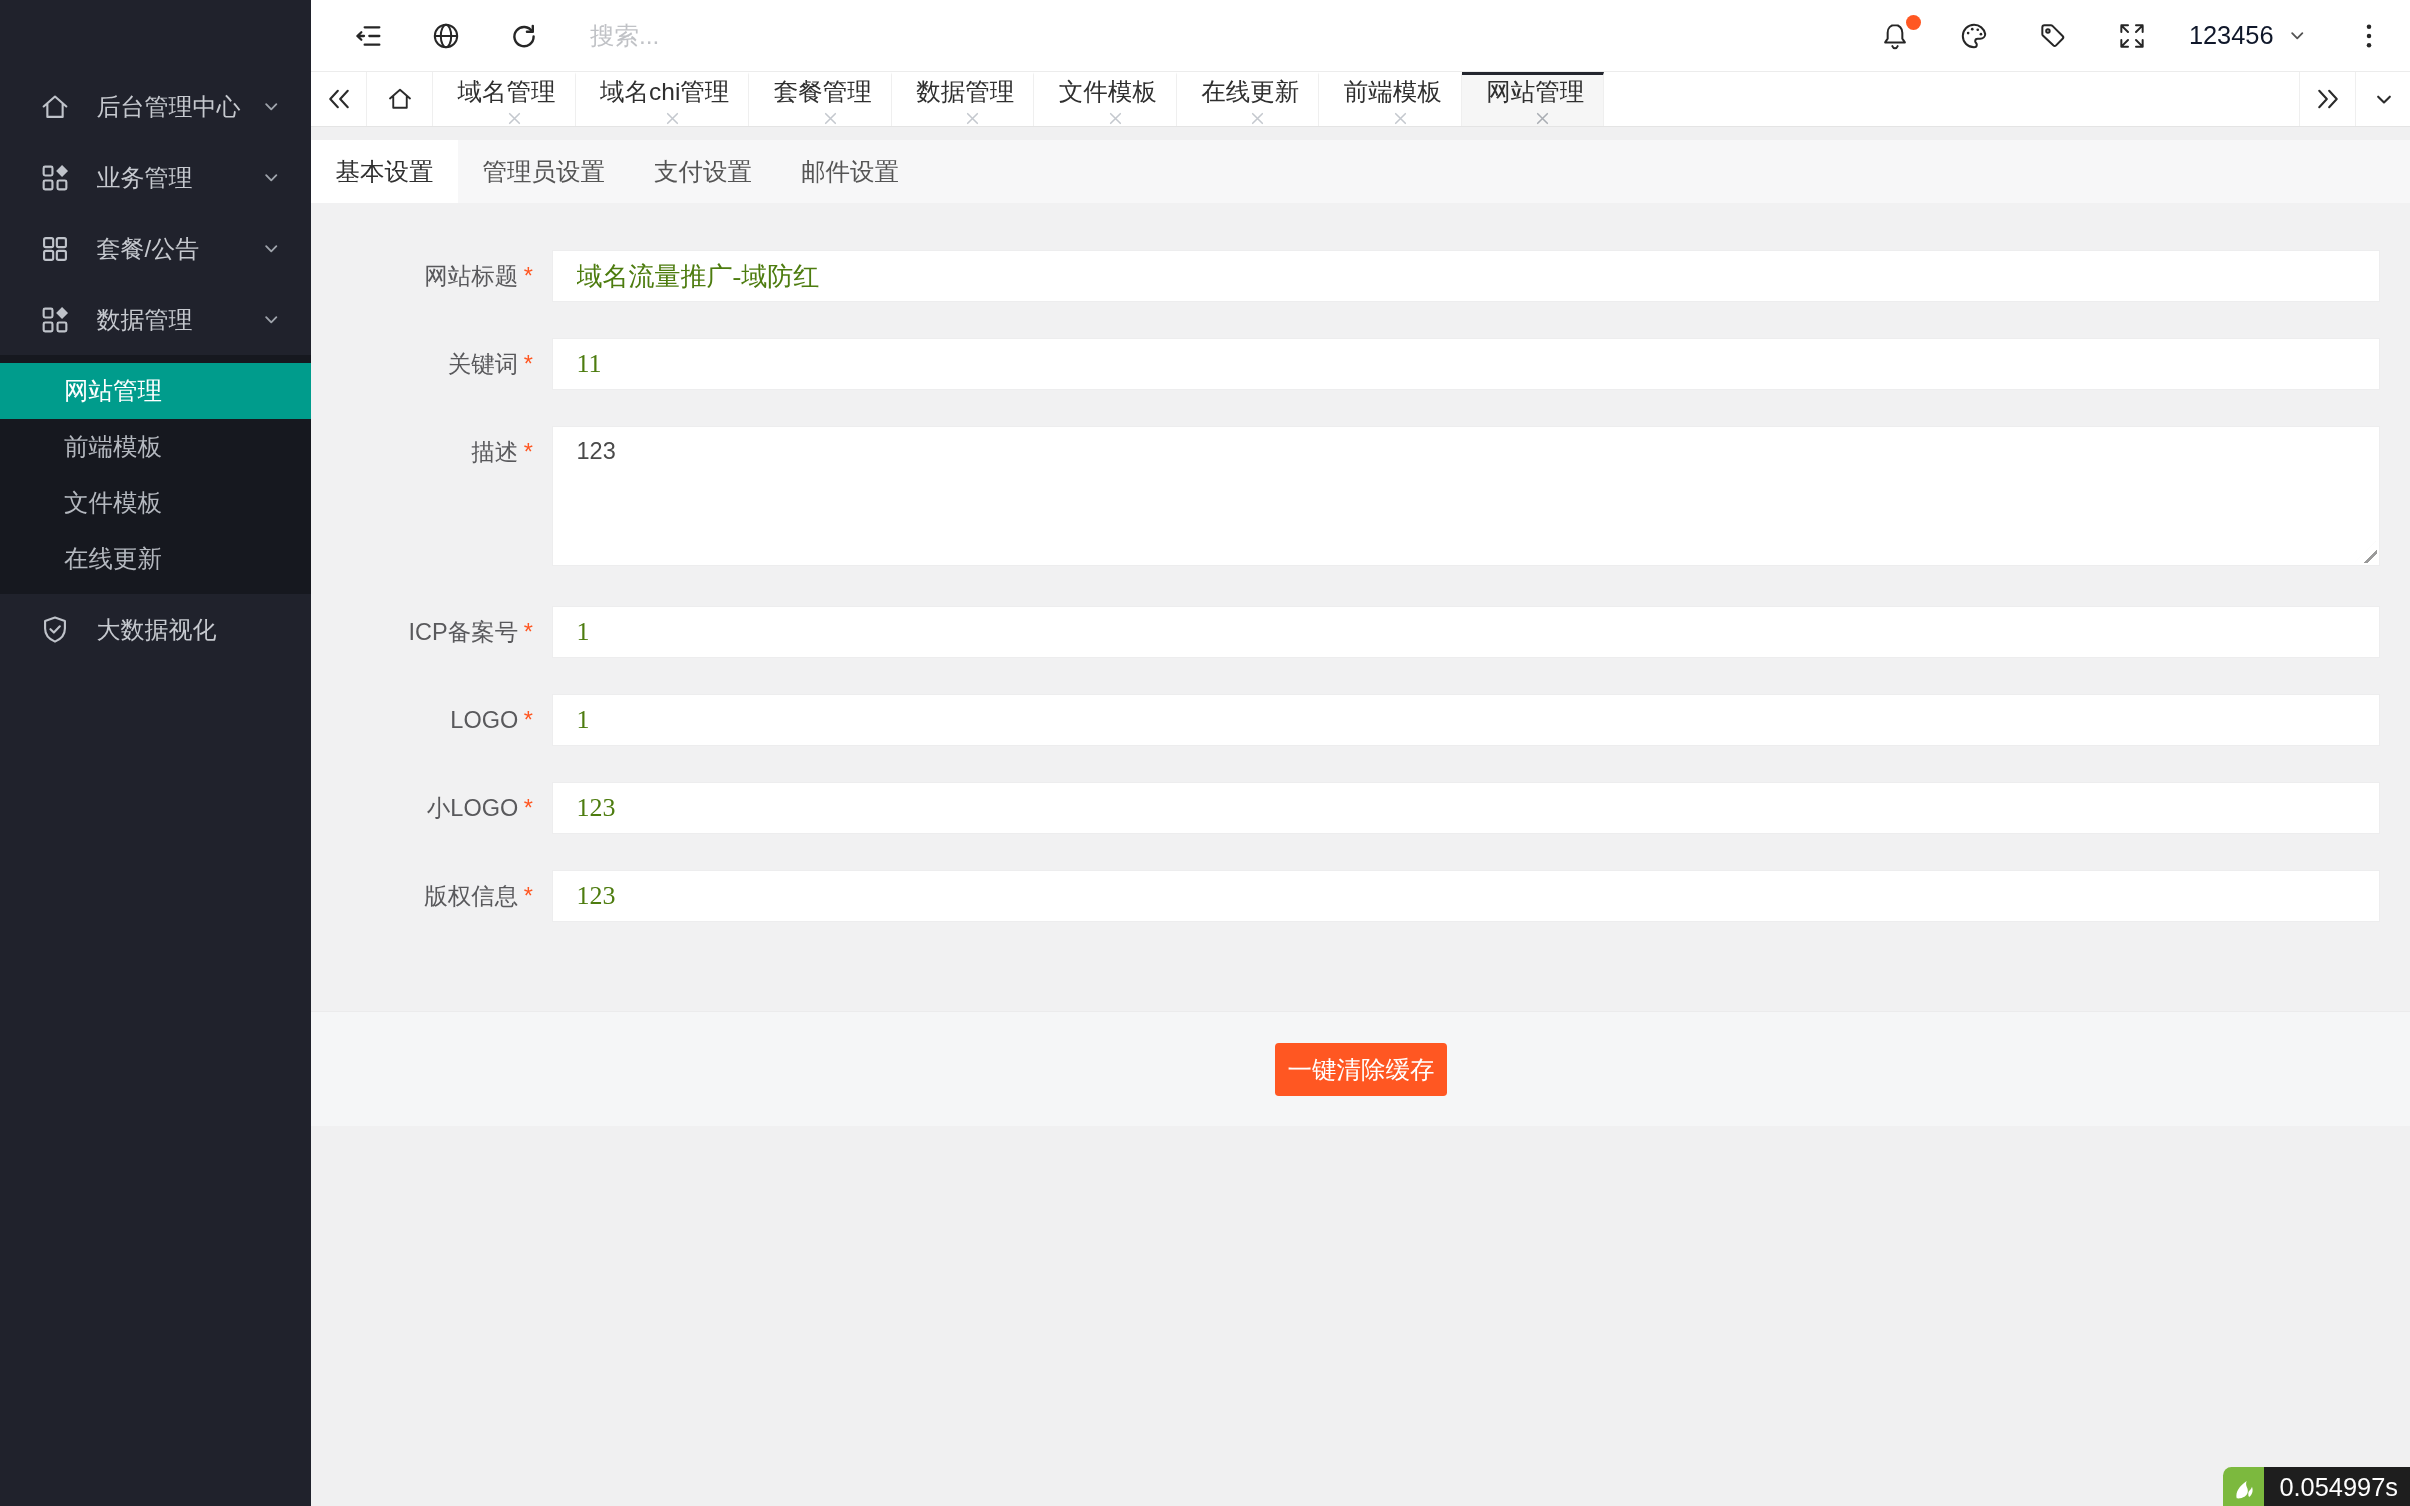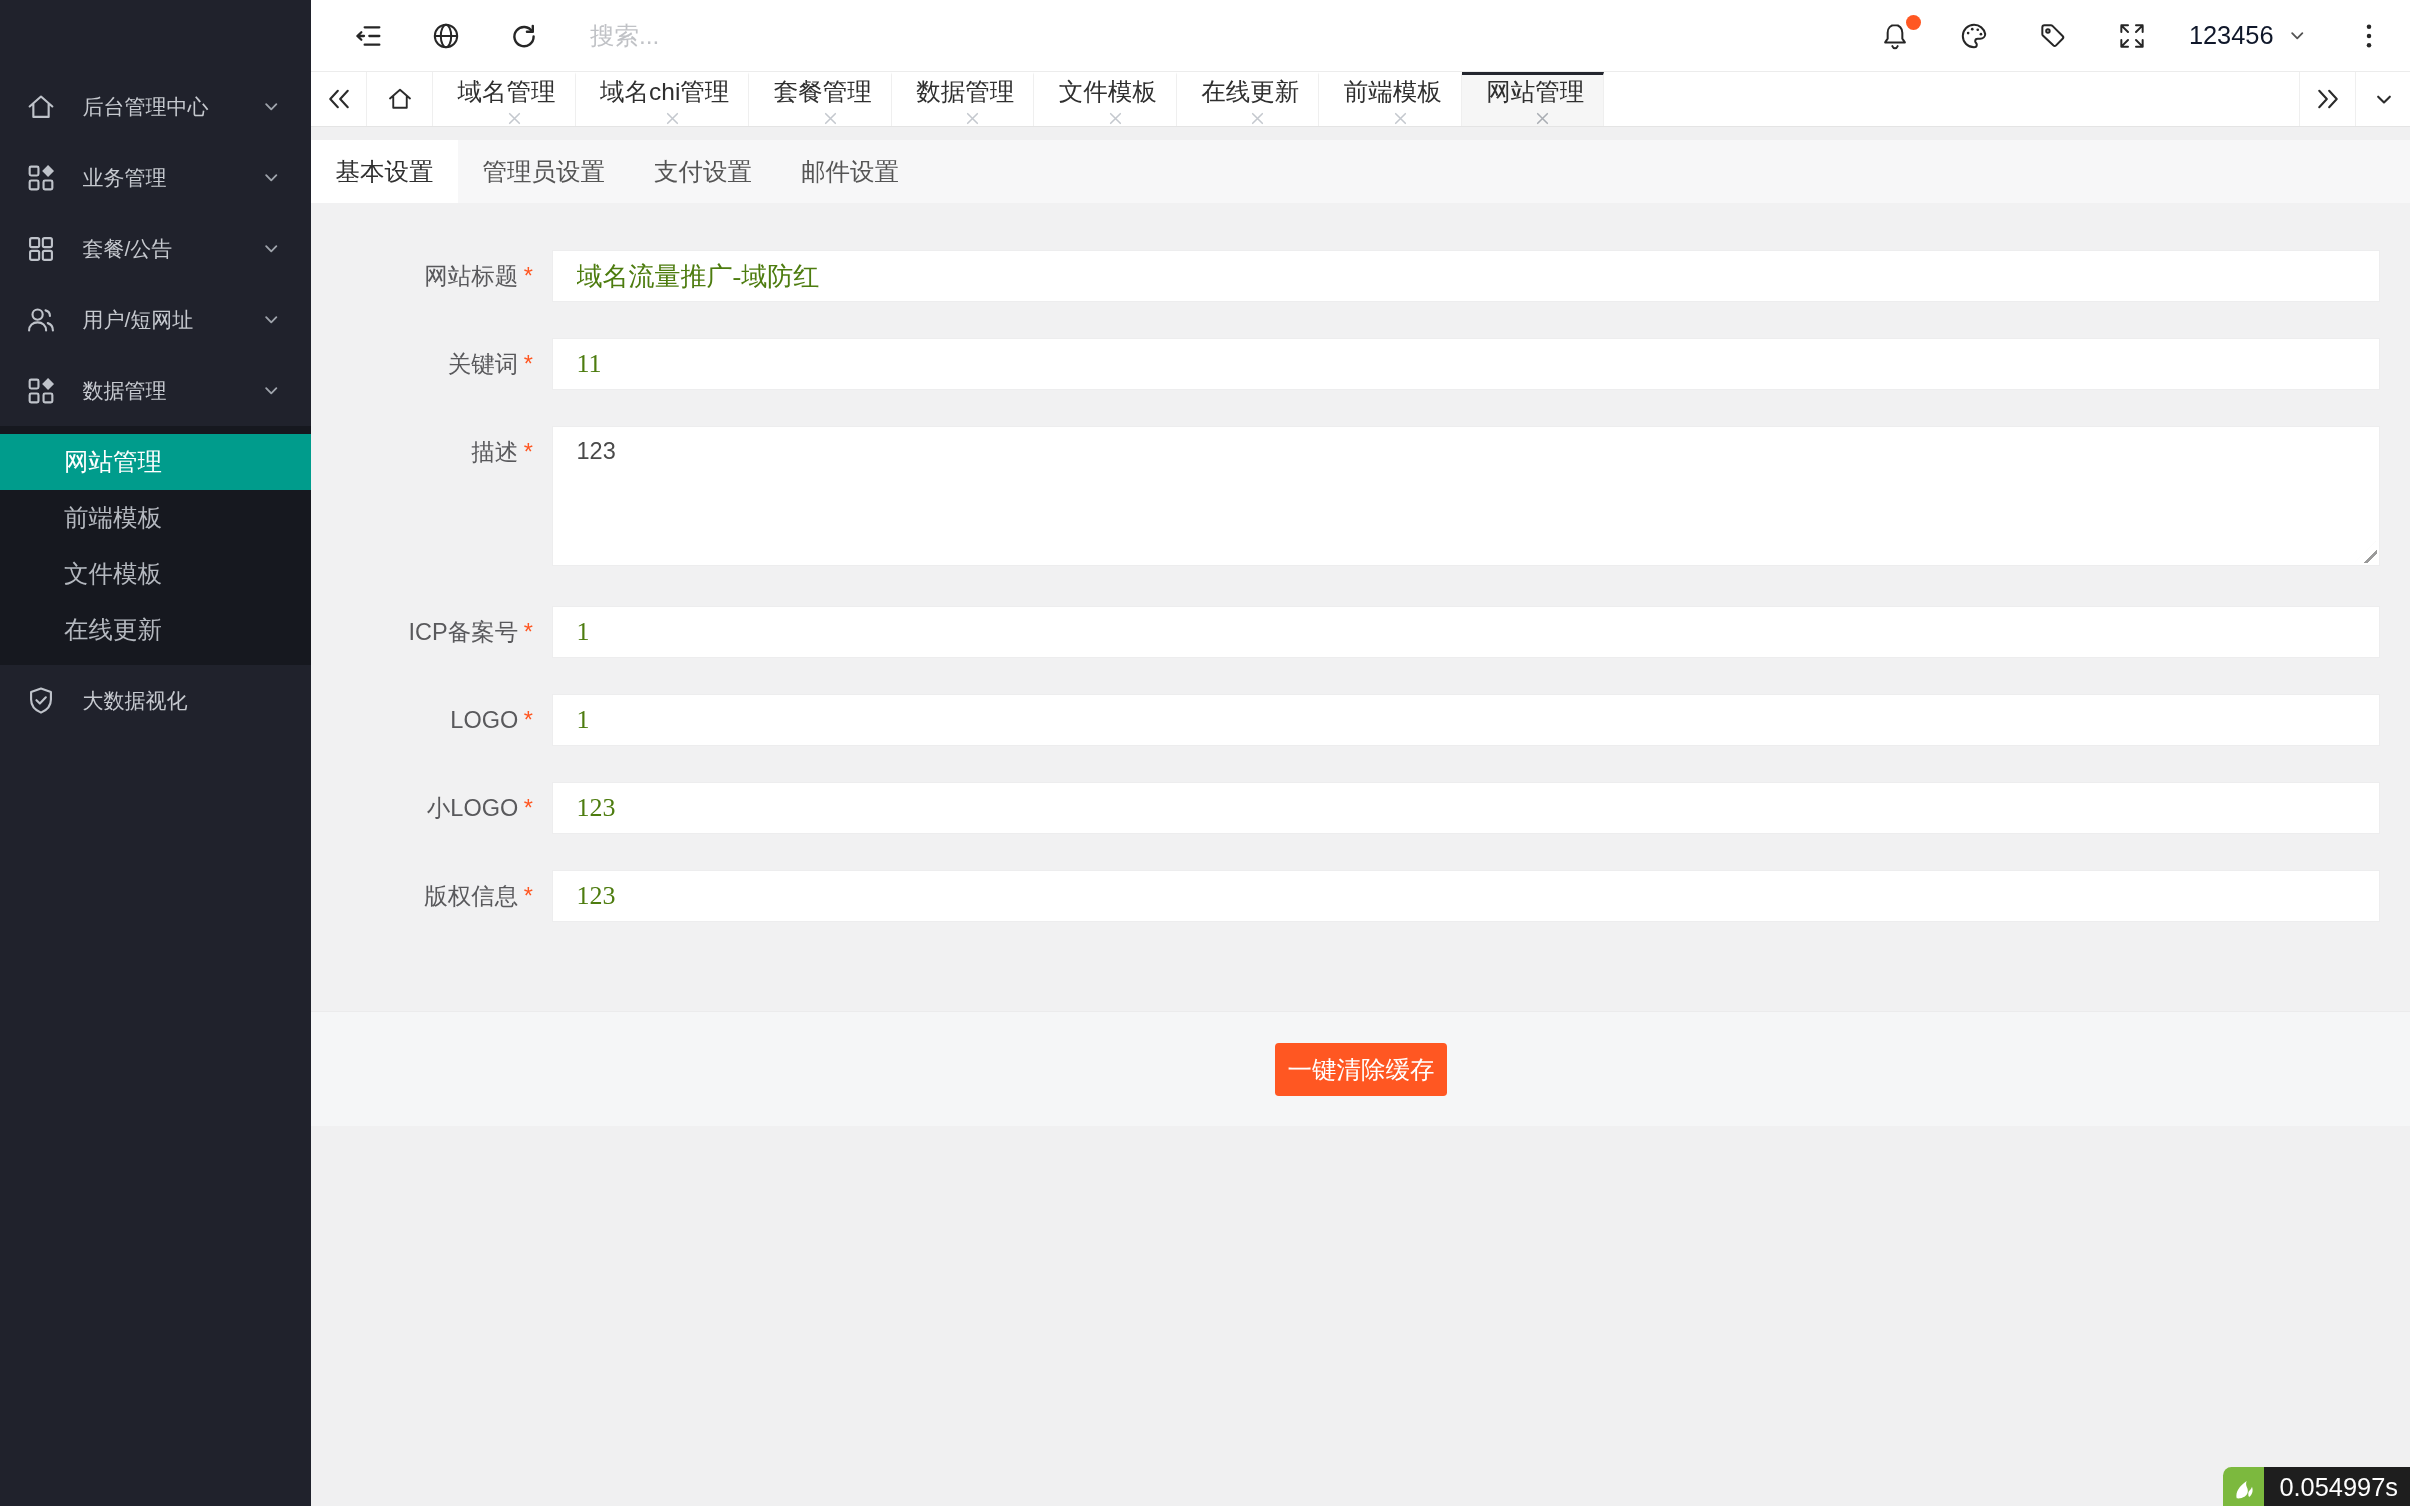--- a/index.html
+++ b/index.html
@@ -11,21 +11,21 @@
   svg { display:block; }
 
   
   .sidebar {
     position:absolute; left:0; top:0; width:311px; height:1507px;
     background:#20222c; z-index:5;
   }
   .menu { padding-top:71px; }
   .m-item {
     height:71px; display:flex; align-items:center;
-    padding:0 28px 0 24px; color:#c6c9cf; font-size:21px; cursor:pointer;
+    padding:0 28px 0 38px; color:#c6c9cf; font-size:24px; cursor:pointer;
   }
   .m-item .mi { width:34px; height:34px; margin-right:24.5px; color:#bfc3ca; flex:0 0 auto; }
   .m-item .mi svg { width:34px; height:34px; }
   .m-item .mlabel { flex:1; white-space:nowrap; overflow:hidden; }
   .m-item .mchev { width:24.5px; height:24.5px; color:#9ea3ab; }
   .m-item .mchev svg { width:24.5px; height:24.5px; }
   .submenu { background:#16181f; padding:7.5px 0; }
   .s-item {
     height:56px; line-height:56px; padding-left:64px;
     color:#b4b8bf; font-size:24.5px; cursor:pointer; white-space:nowrap;
@@ -322,33 +322,20 @@
           </svg>
         </span>
       <span class="mlabel">套餐/公告</span>
       <span class="mchev">
           <svg viewBox="0 0 26 26" width="24.5" height="24.5">
             <use href="#ic-chev-down"></use>
           </svg>
         </span>
     </div>
 
-    <div class="m-item">
-      <span class="mi">
-          <svg viewBox="0 0 36 36" width="34" height="34">
-            <use href="#ic-users"></use>
-          </svg>
-        </span>
-      <span class="mlabel">用户/短网址</span>
-      <span class="mchev">
-          <svg viewBox="0 0 26 26" width="24.5" height="24.5">
-            <use href="#ic-chev-down"></use>
-          </svg>
-        </span>
-    </div>
 
     <div class="m-item">
       <span class="mi">
           <svg viewBox="0 0 36 36" width="34" height="34">
             <use href="#ic-apps"></use>
           </svg>
         </span>
       <span class="mlabel">数据管理</span>
       <span class="mchev">
           <svg viewBox="0 0 26 26" width="24.5" height="24.5">

